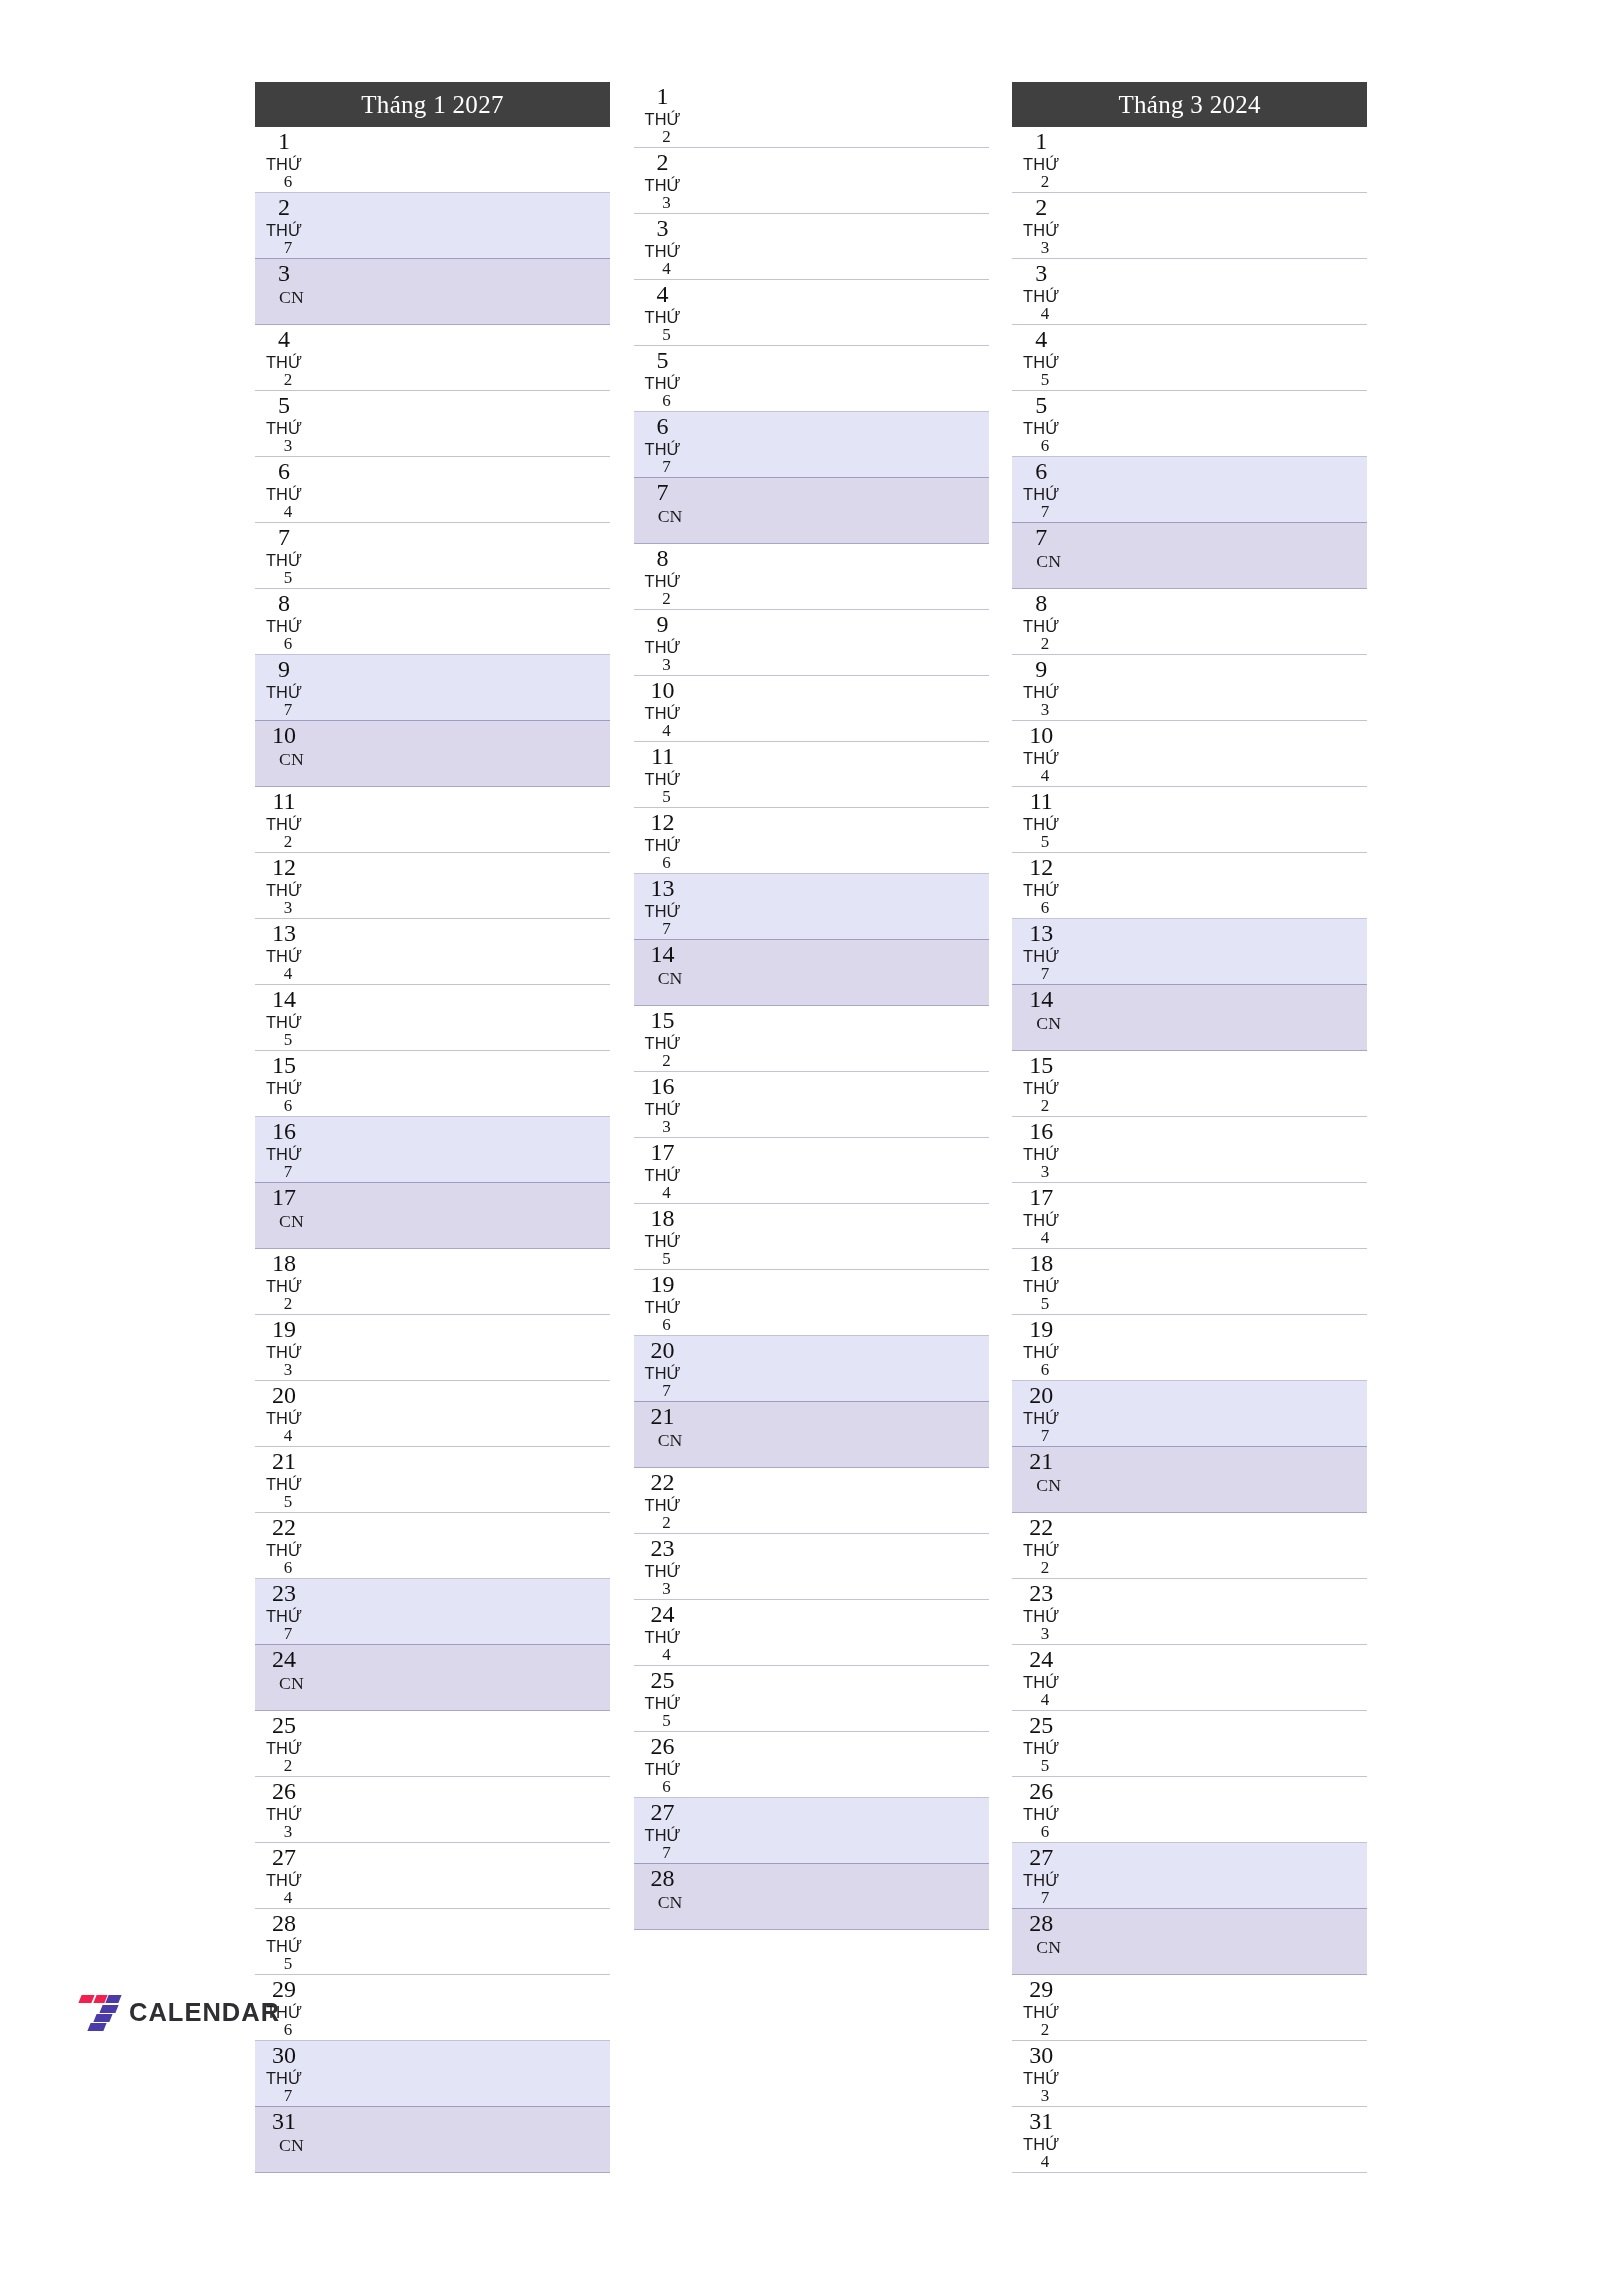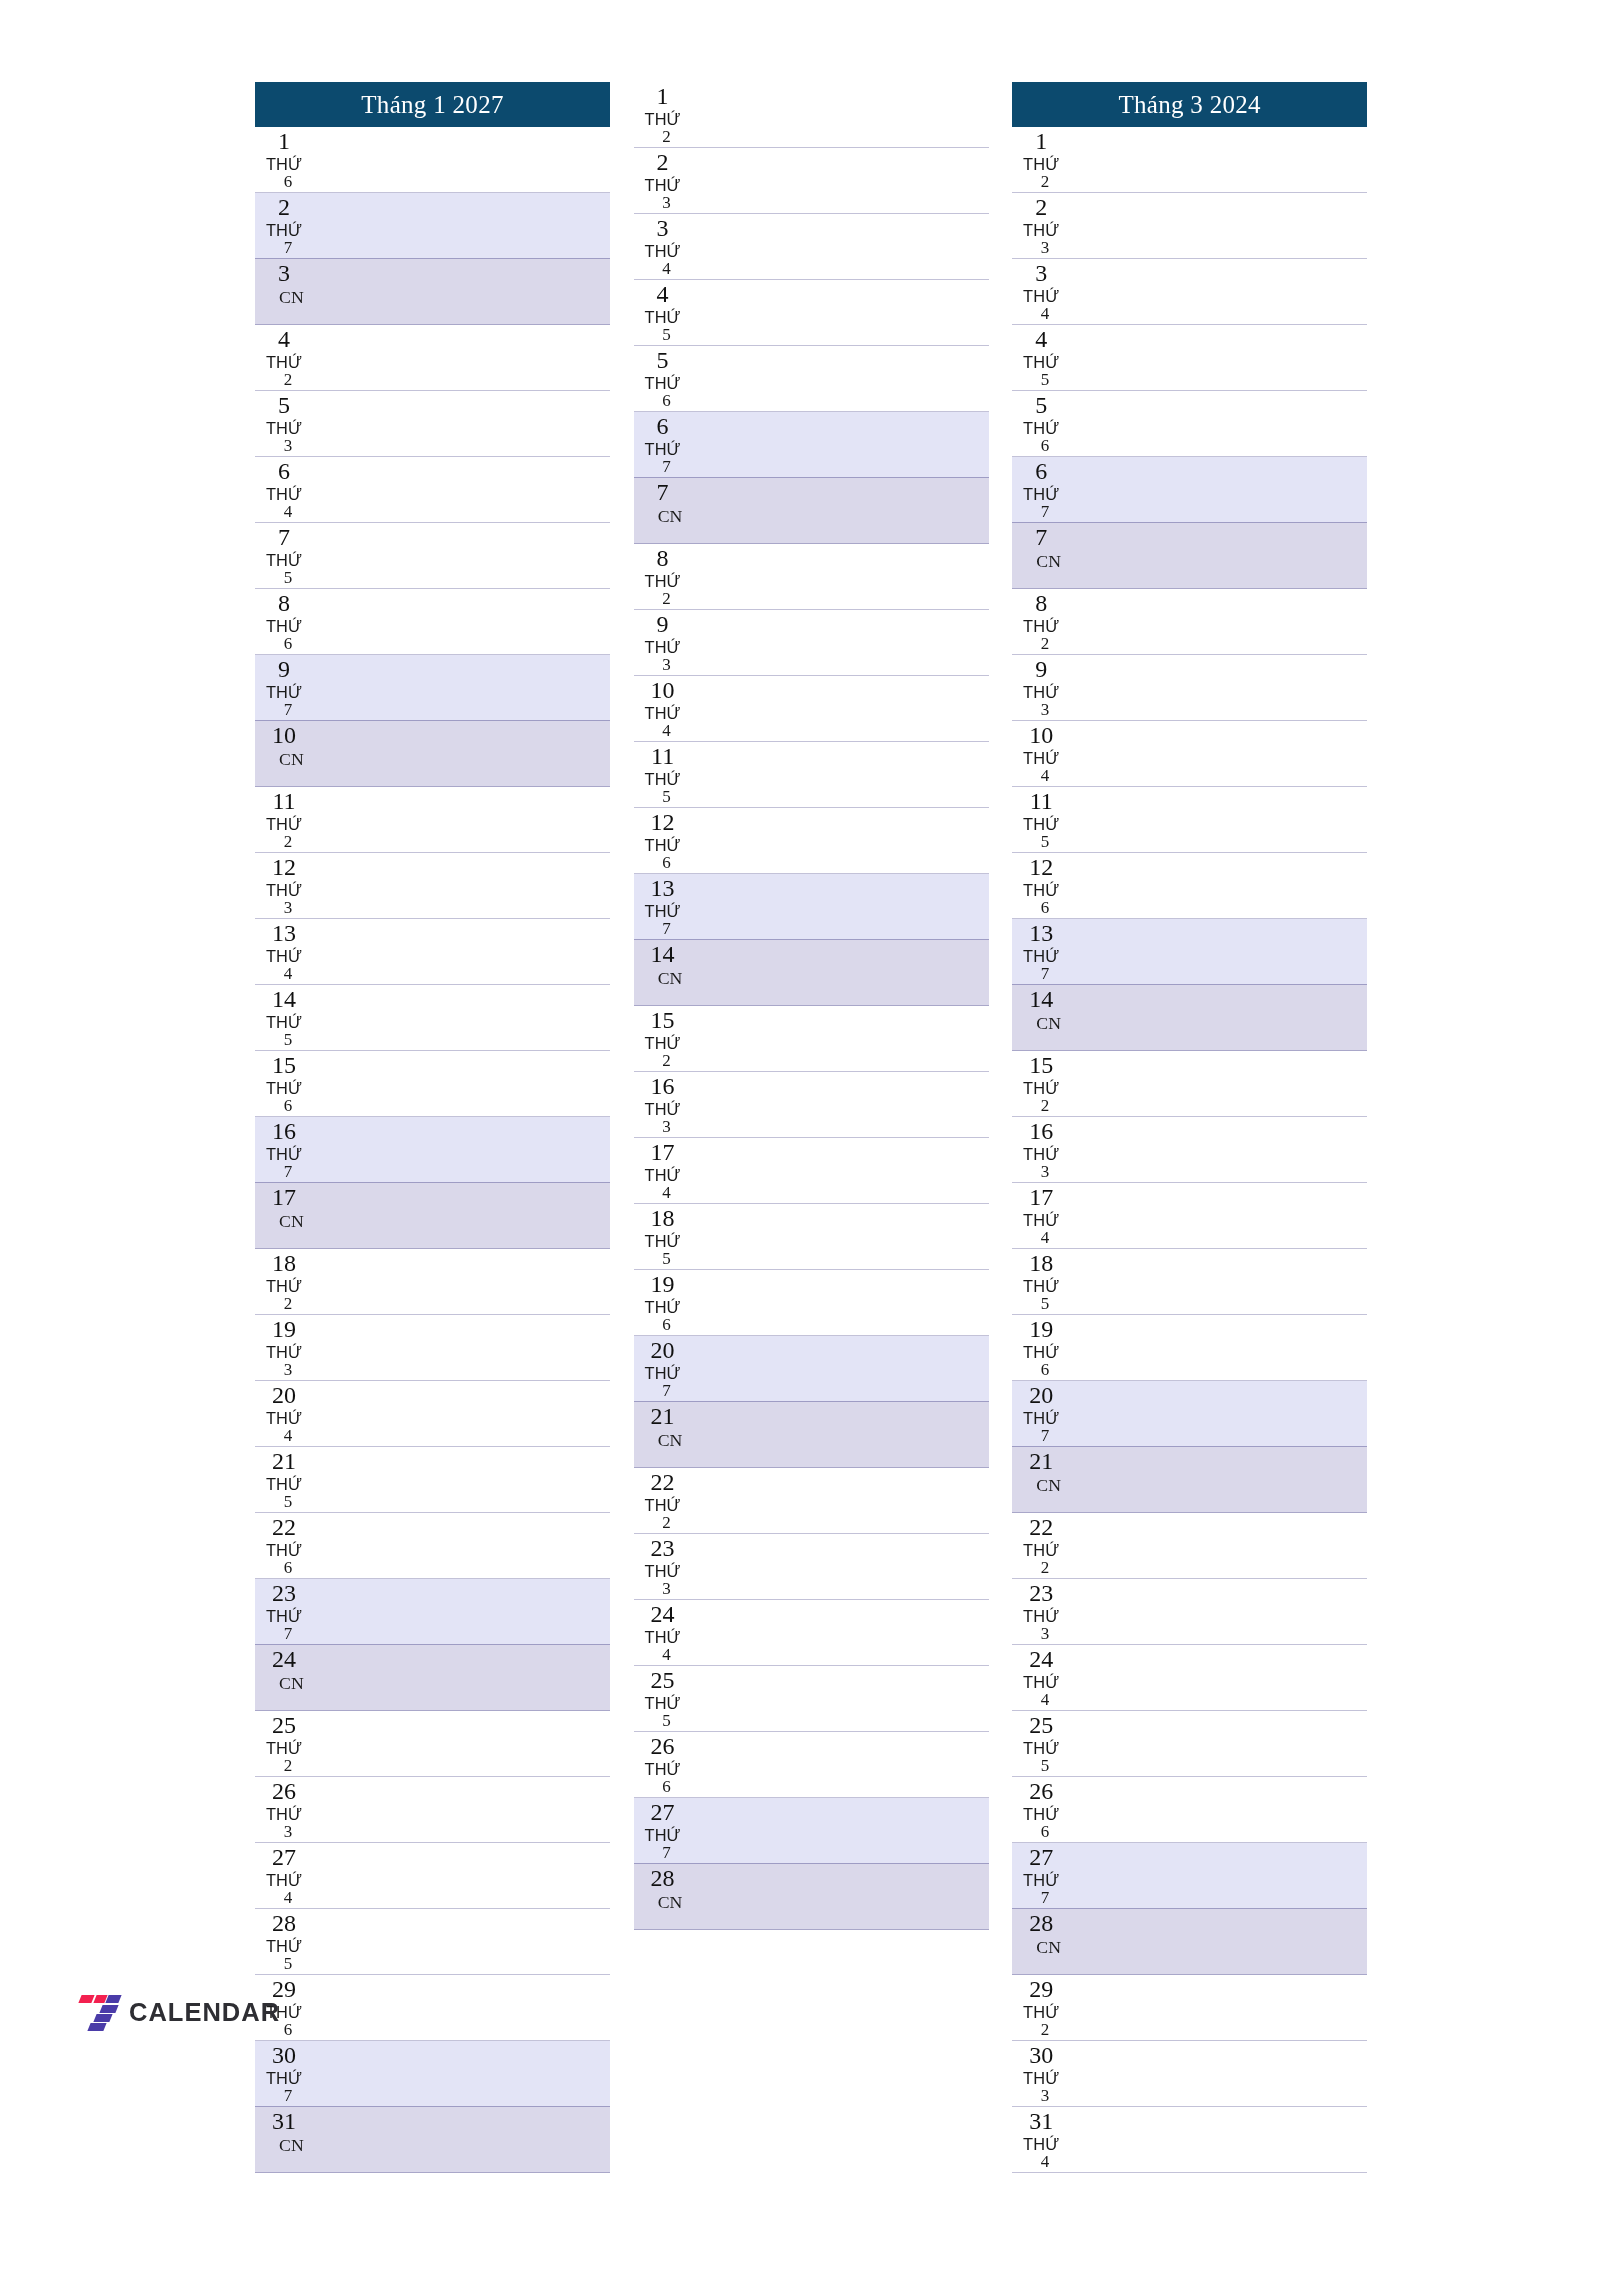--- a/index.html
+++ b/index.html
@@ -30,21 +30,21 @@
   }
 
   .month-col {
     width: 355px;
     flex: 0 0 355px;
     position: relative;
   }
 
   .month-header {
     height: 45px;
-    background: #0c4a6e;
+    background: #404040;
     color: #ffffff;
     display: flex;
     align-items: center;
     justify-content: center;
     font-family: "Liberation Serif", "DejaVu Serif", serif;
     font-size: 25px;
     letter-spacing: 0.3px;
     line-height: 1;
     box-sizing: border-box;
   }

